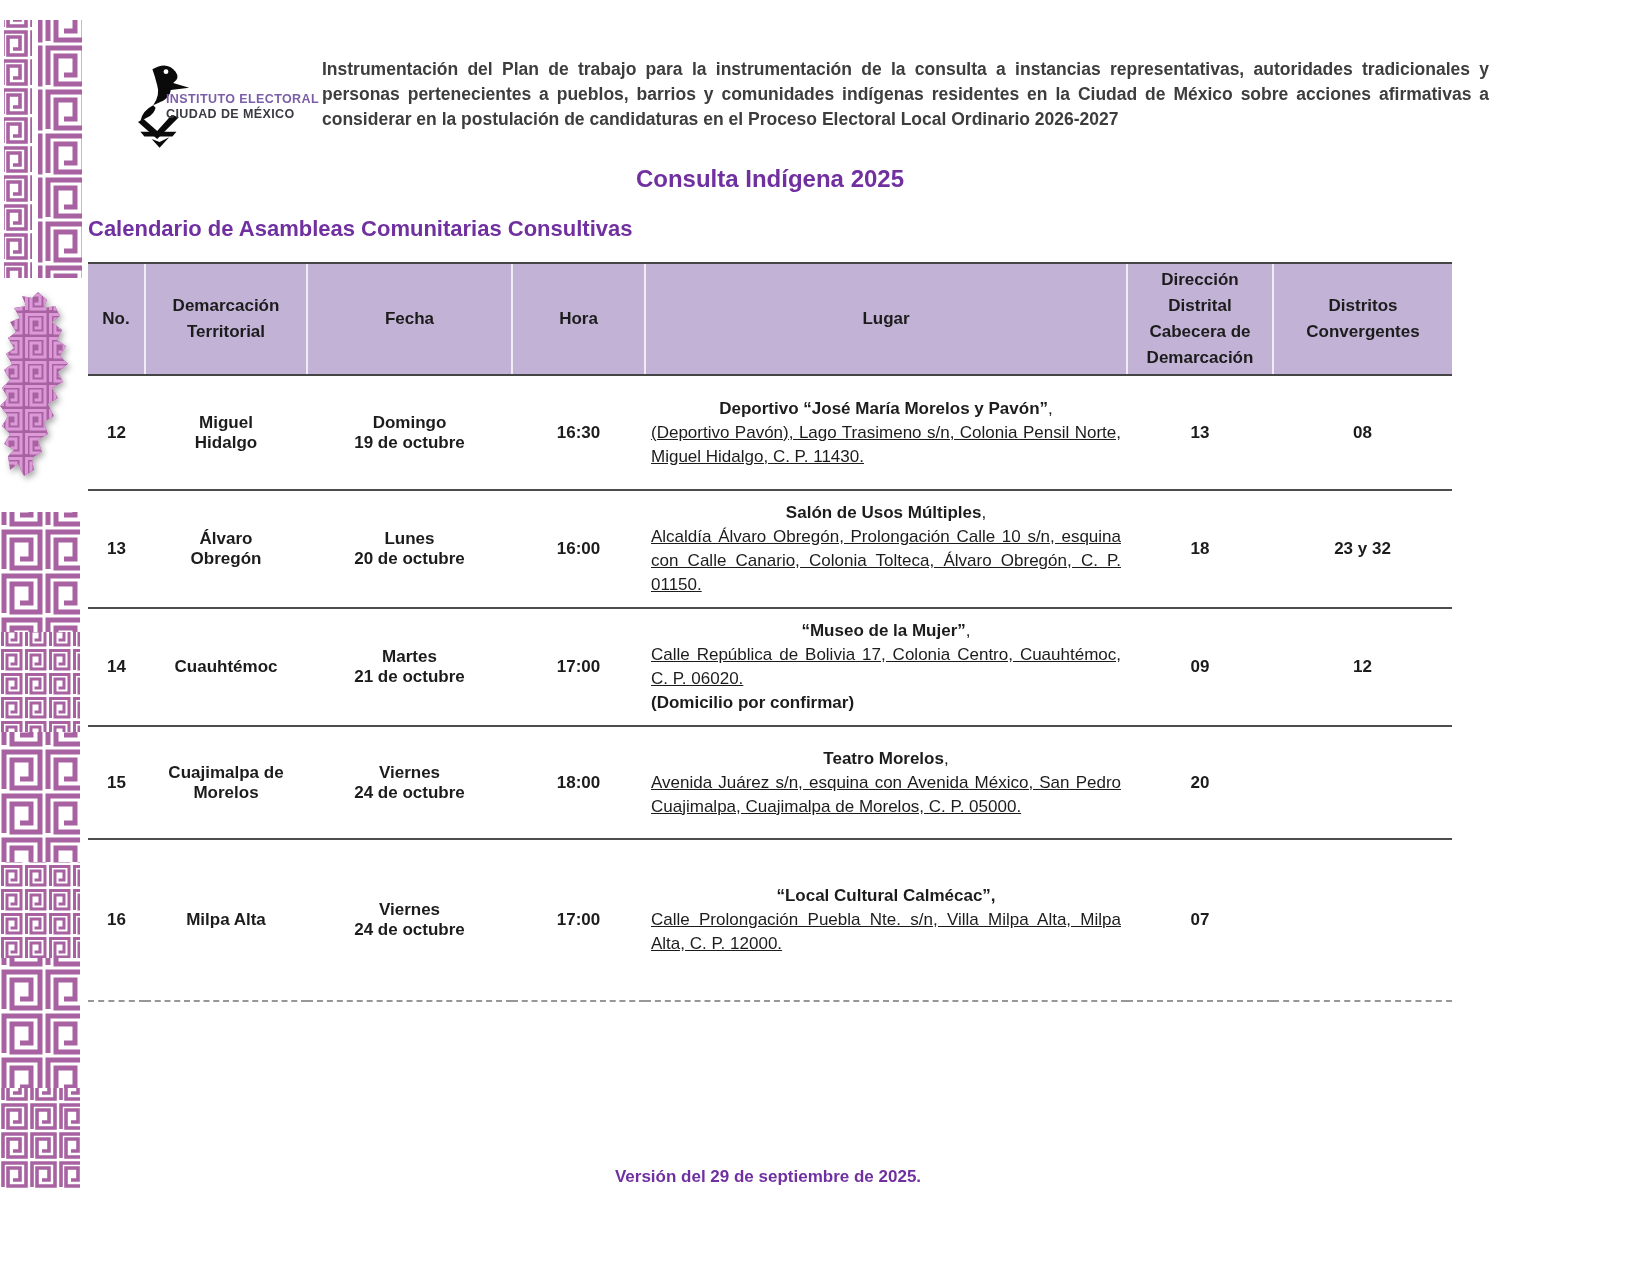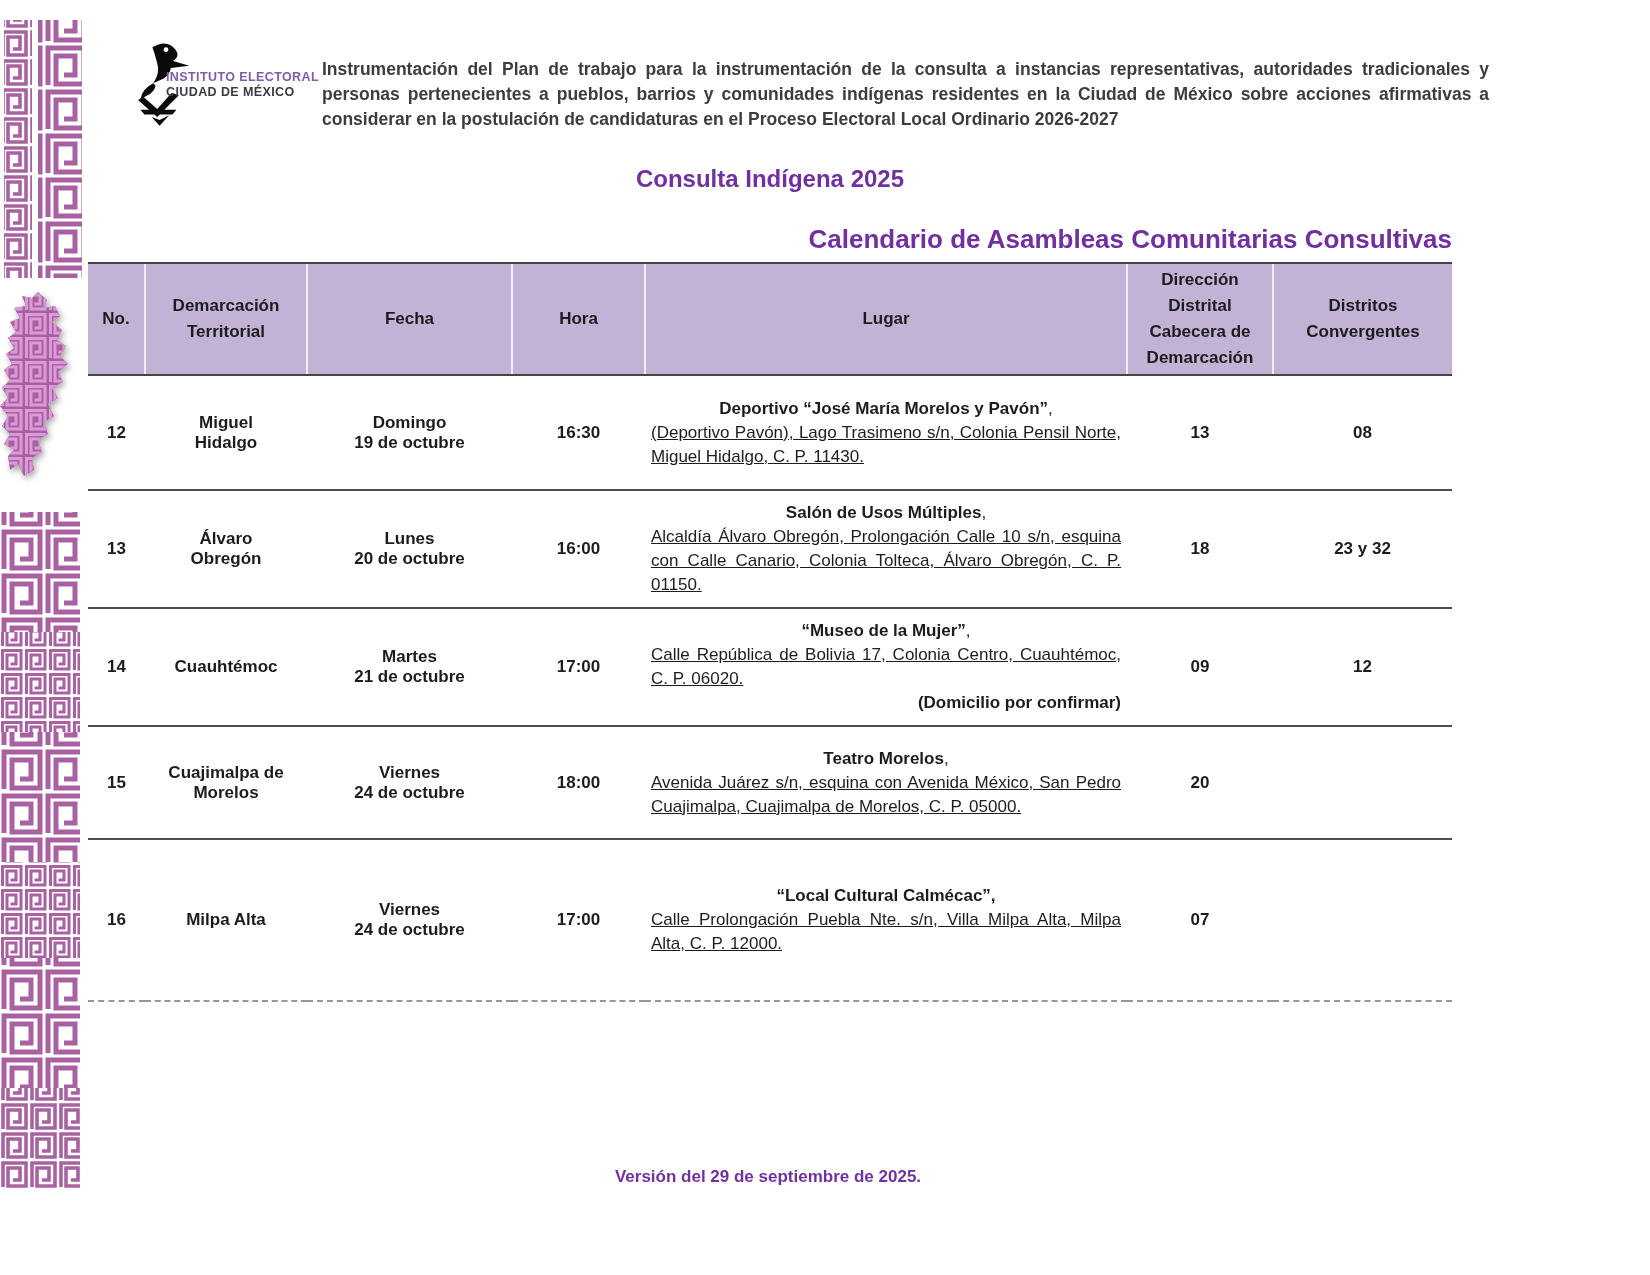--- a/index.html
+++ b/index.html
@@ -3,39 +3,39 @@
 <meta charset="utf-8">
 <style>
   html,body{margin:0;padding:0;}
   body{
     width:1650px;height:1275px;position:relative;background:#ffffff;
     font-family:"Liberation Sans", sans-serif;color:#2e2e2e;overflow:hidden;
   }
   
   .deco-strip{position:absolute;left:0;top:0;width:95px;height:1275px;}
   
-  .logo{position:absolute;left:130px;top:34px;width:180px;height:110px;}
+  .logo{position:absolute;left:130px;top:56px;width:180px;height:110px;}
   .logo svg{position:absolute;left:0;top:0;}
   .logo-text{position:absolute;left:36px;top:36px;line-height:15px;white-space:nowrap;}
   .logo-line1{font-size:12.5px;font-weight:bold;letter-spacing:.4px;color:var(--logo-purple,#7b5ea7);}
   .logo-line2{font-size:12.5px;font-weight:bold;letter-spacing:.4px;color:#3a3a45;}
   
   .hdr-par{
     position:absolute;left:322px;top:57px;width:1167px;
     font-size:17.5px;font-weight:bold;line-height:25px;color:#3d3d3d;
     text-align:justify;
   }
   
   .title-main{
     position:absolute;left:88px;top:165px;width:1364px;text-align:center;
     font-size:24px;font-weight:bold;color:var(--accent,#7030a0);
   }
   .title-sub{
-    position:absolute;left:88px;top:224px;width:1364px;text-align:right;
-    font-size:26px;font-weight:bold;color:var(--accent,#7030a0);
+    position:absolute;left:88px;top:216px;width:1364px;text-align:left;
+    font-size:22px;font-weight:bold;color:var(--accent,#7030a0);
   }
   
   table.cal{
     position:absolute;left:88px;top:262px;width:1364px;
     border-collapse:collapse;table-layout:fixed;
     font-size:17px;
   }
   table.cal col.c-no{width:57px;}
   table.cal col.c-dem{width:162px;}
   table.cal col.c-fec{width:205px;}
@@ -56,21 +56,21 @@
     border-bottom:2px solid #4d4d4d;padding:10px 6px;
   }
   tr.r12 td{height:93px;} tr.r13 td{height:89px;} tr.r14 td{height:90px;}
   tr.r15 td{height:91px;} tr.r16 td{height:140px;}
   tr.r16 td{border-bottom:2px dashed #979797;}
   .dem-inner{width:120px;margin:0 auto;}
   td.lugar-cell{padding:10px 13px;font-weight:normal;}
   .venue-line{font-weight:normal;line-height:24px;}
   .venue-line b{font-weight:bold;}
   .addr{text-align:justify;font-weight:normal;line-height:24px;text-decoration:underline;}
-  .note{text-align:right;font-weight:bold;line-height:24px;}
+  .note{text-align:left;font-weight:bold;line-height:24px;}
   .note:empty{display:none;}
   
   .version-note{
     position:absolute;left:88px;top:1167px;width:1360px;text-align:center;
     font-size:17px;font-weight:bold;color:var(--accent,#7030a0);
   }
 </style>
 </head>
 <body>
 

